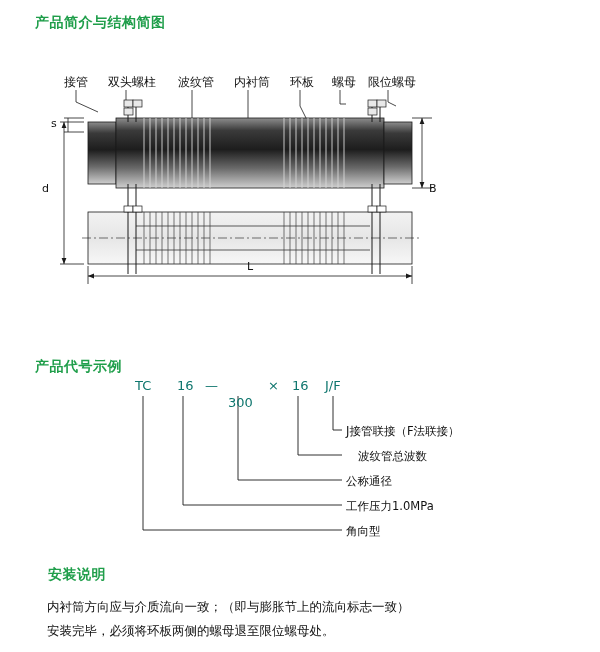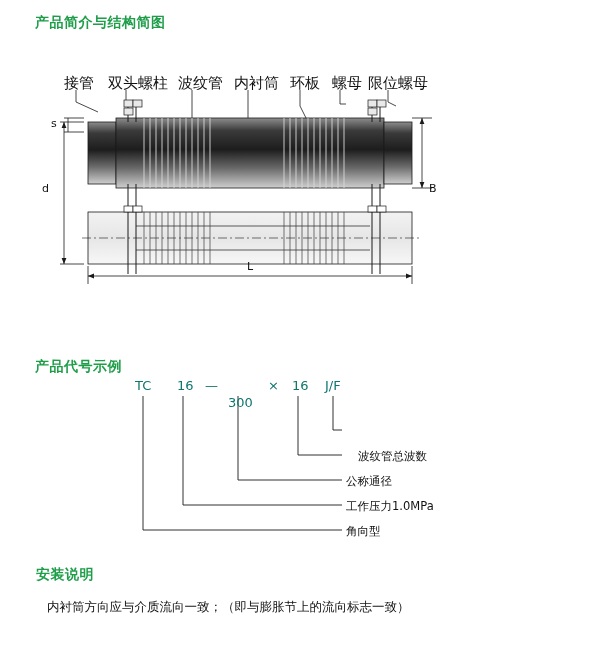--- a/index.html
+++ b/index.html
@@ -19,33 +19,33 @@
   .section-title {
     position: absolute;
     font-size: 14px;
     font-weight: bold;
     color: #1f9e4a;
     letter-spacing: 0.5px;
     white-space: nowrap;
   }
   .title-1 { left: 35px; top: 14px; }
   .title-2 { left: 35px; top: 358px; }
-  .title-3 { left: 36px; top: 566px; }
+  .title-3 { left: 48px; top: 566px; }
 
   
   #figure1 {
     position: absolute;
     left: 40px;
     top: 60px;
     width: 520px;
     height: 240px;
   }
   .callout-label {
     position: absolute;
-    font-size: 15px;
+    font-size: 12px;
     white-space: nowrap;
     color: #111;
   }
   .dim-label {
     position: absolute;
     font-size: 11px;
     color: #111;
   }
 
   
@@ -272,20 +272,21 @@
 <div id="figure2">
 
   <div class="code-token" style="left:95px;  top:2px;">TC</div>
   <div class="code-token" style="left:137px; top:2px;">16</div>
   <div class="code-token" style="left:165px; top:2px;">—</div>
   <div class="code-token" style="left:188px; top:19px;">300</div>
   <div class="code-token" style="left:228px; top:2px;">×</div>
   <div class="code-token" style="left:252px; top:2px;">16</div>
   <div class="code-token" style="left:285px; top:2px;">J/F</div>
 
+  <div class="code-desc" style="left:306px; top:48px;">J接管联接（F法联接）</div>
   <div class="code-desc" style="left:318px; top:73px;">波纹管总波数</div>
   <div class="code-desc" style="left:306px; top:98px;">公称通径</div>
   <div class="code-desc" style="left:306px; top:123px;">工作压力1.0MPa</div>
   <div class="code-desc" style="left:306px; top:148px;text-align:center;">角向型</div>
 
   <svg width="520" height="170" viewBox="0 0 520 170">
     <g stroke="#1a1a1a" stroke-width="0.9" fill="none">
 
       <path d="M293,20 L293,54 L302,54"></path>
 
@@ -295,13 +296,14 @@
 
       <path d="M143,20 L143,129 L302,129"></path>
 
       <path d="M103,20 L103,154 L302,154"></path>
     </g>
   </svg>
 </div>
 
 <div id="install-notes">
   <p>内衬筒方向应与介质流向一致；（即与膨胀节上的流向标志一致）</p>
+  <p>安装完毕，必须将环板两侧的螺母退至限位螺母处。</p>
 </div>
 
 </body></html>

